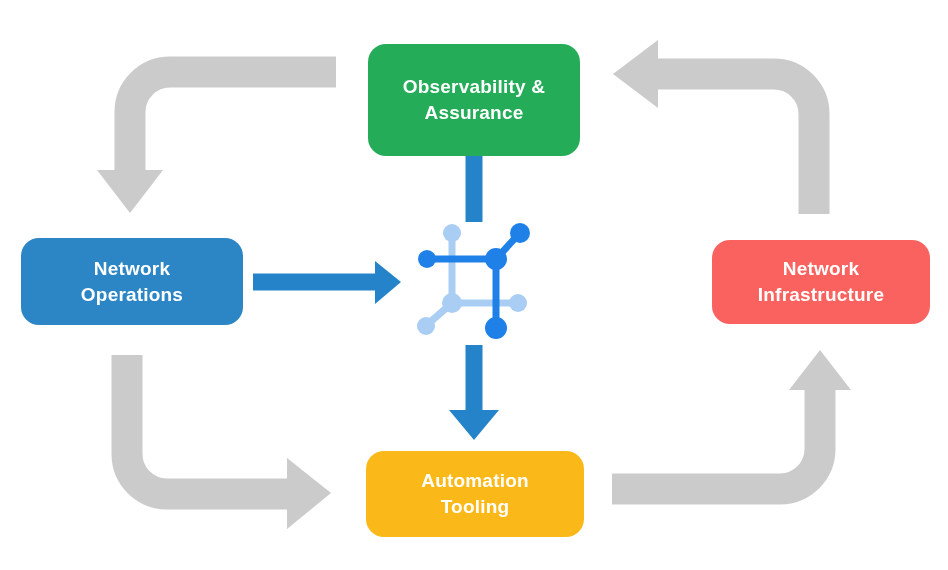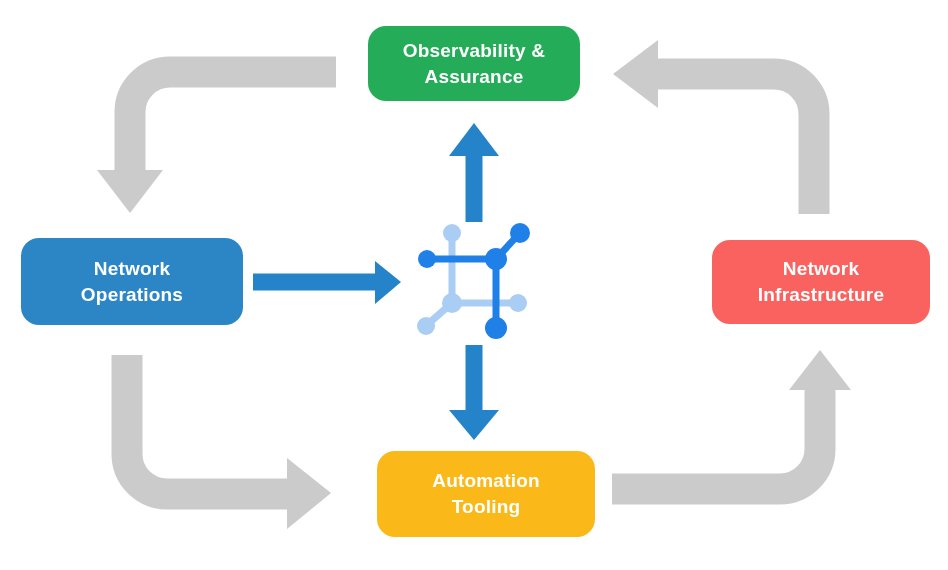--- a/index.html
+++ b/index.html
@@ -19,24 +19,24 @@
     align-items: center;
     justify-content: center;
     text-align: center;
     color: #ffffff;
     font-size: 19px;
     line-height: 26px;
     font-weight: 600;
     letter-spacing: 0.2px;
     white-space: pre-line;
   }
-  #node-observability  { left: 368px; top: 26px;  width: 212px; height: 75px; }
+  #node-observability  { left: 368px; top: 44px;  width: 212px; height: 112px; }
   #node-operations     { left: 21px;  top: 238px; width: 222px; height: 87px; }
   #node-infrastructure { left: 712px; top: 240px; width: 218px; height: 84px; }
-  #node-automation     { left: 377px; top: 451px; width: 218px; height: 86px; }
+  #node-automation     { left: 366px; top: 451px; width: 218px; height: 86px; }
 
   .gray-arrow path   { fill: none; stroke: var(--gray-arrow); stroke-width: 31px; }
   .gray-arrow polygon{ fill: var(--gray-arrow); }
   .blue-arrow path   { fill: none; stroke: var(--blue-arrow); stroke-width: 17px; }
   .blue-arrow polygon{ fill: var(--blue-arrow); }
 
   .icon-light path   { fill: none; stroke: var(--icon-light); stroke-width: 7px; stroke-linecap: round; }
   .icon-light circle { fill: var(--icon-light); }
   .icon-bright path  { fill: none; stroke: var(--icon-blue); stroke-width: 7px; stroke-linecap: round; }
   .icon-bright circle{ fill: var(--icon-blue); }

